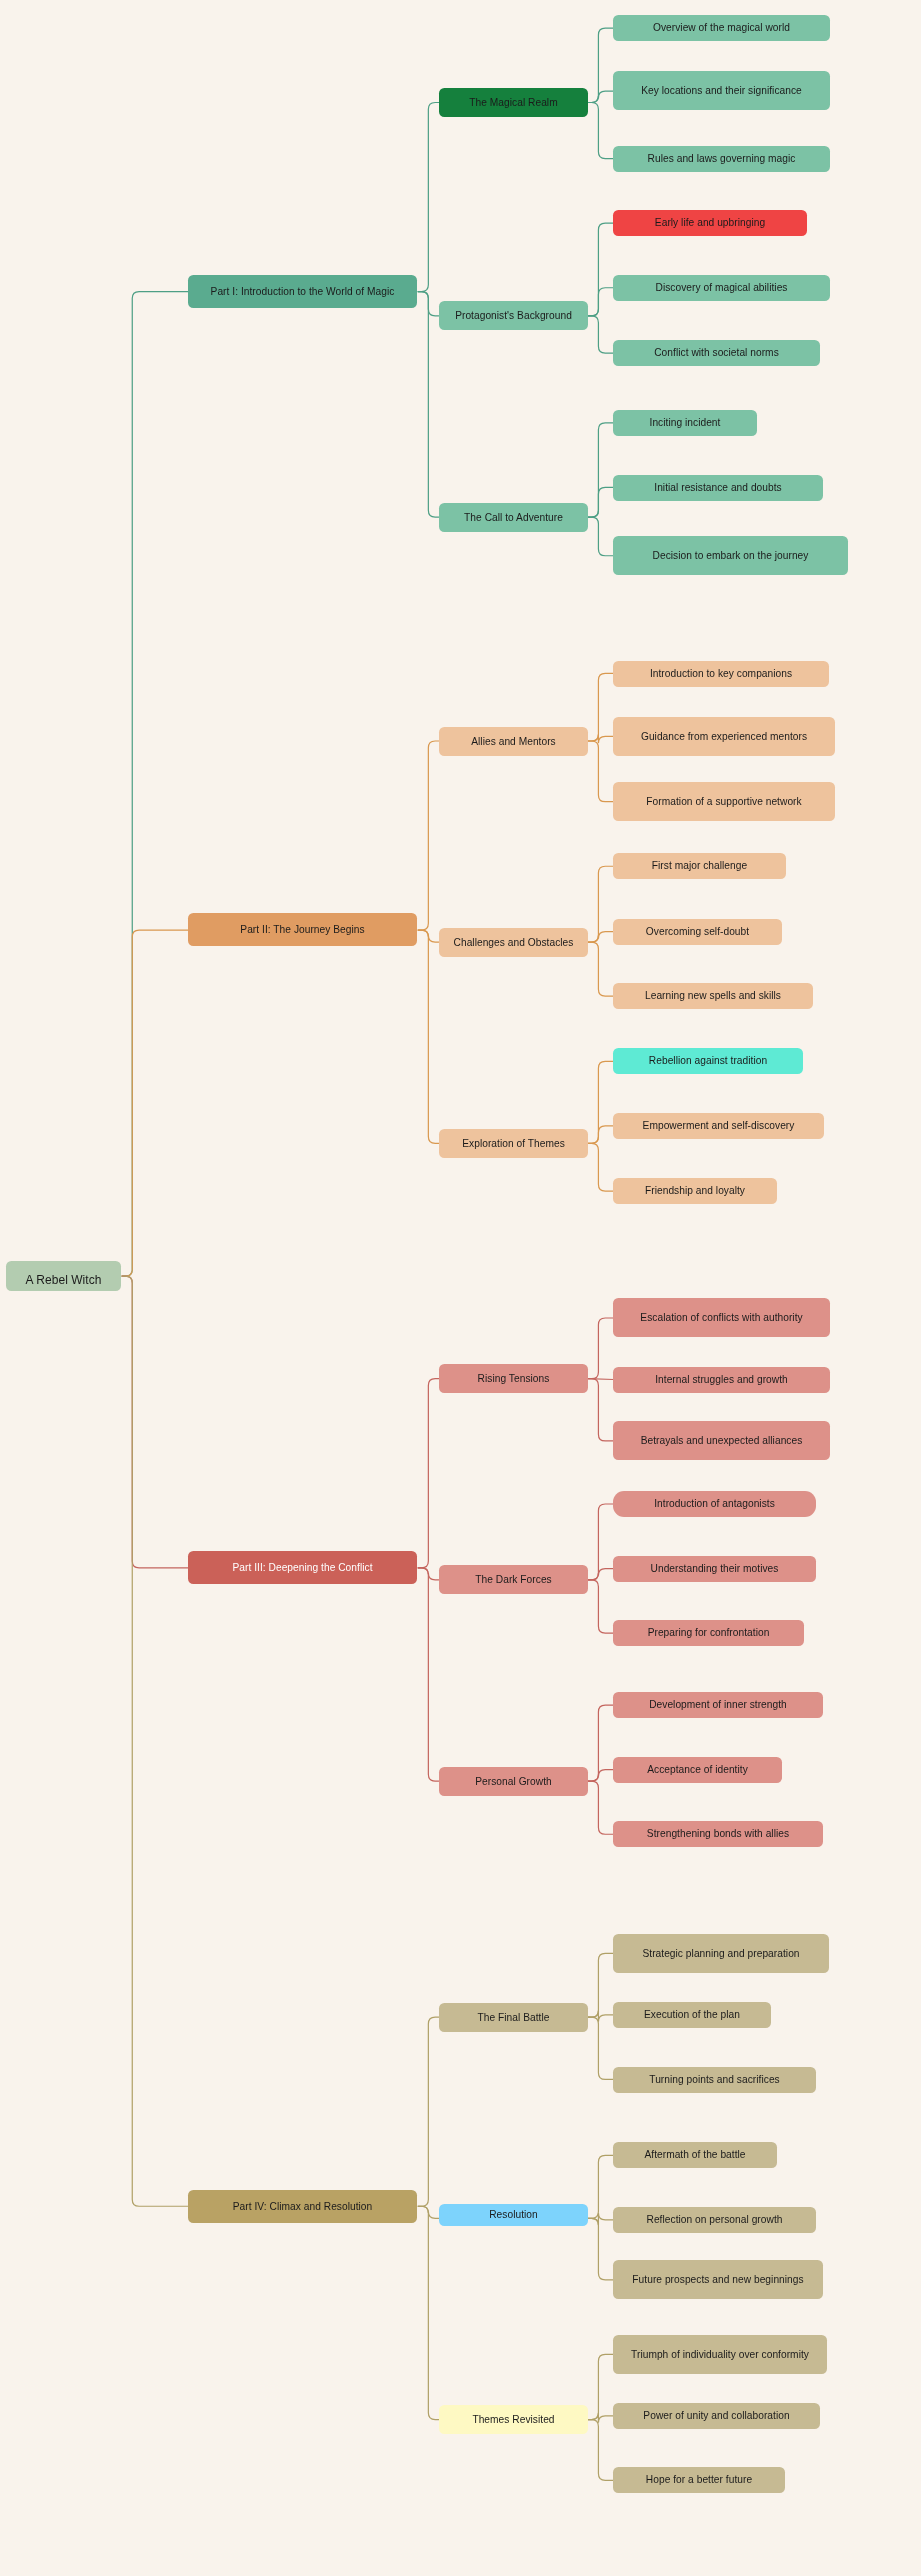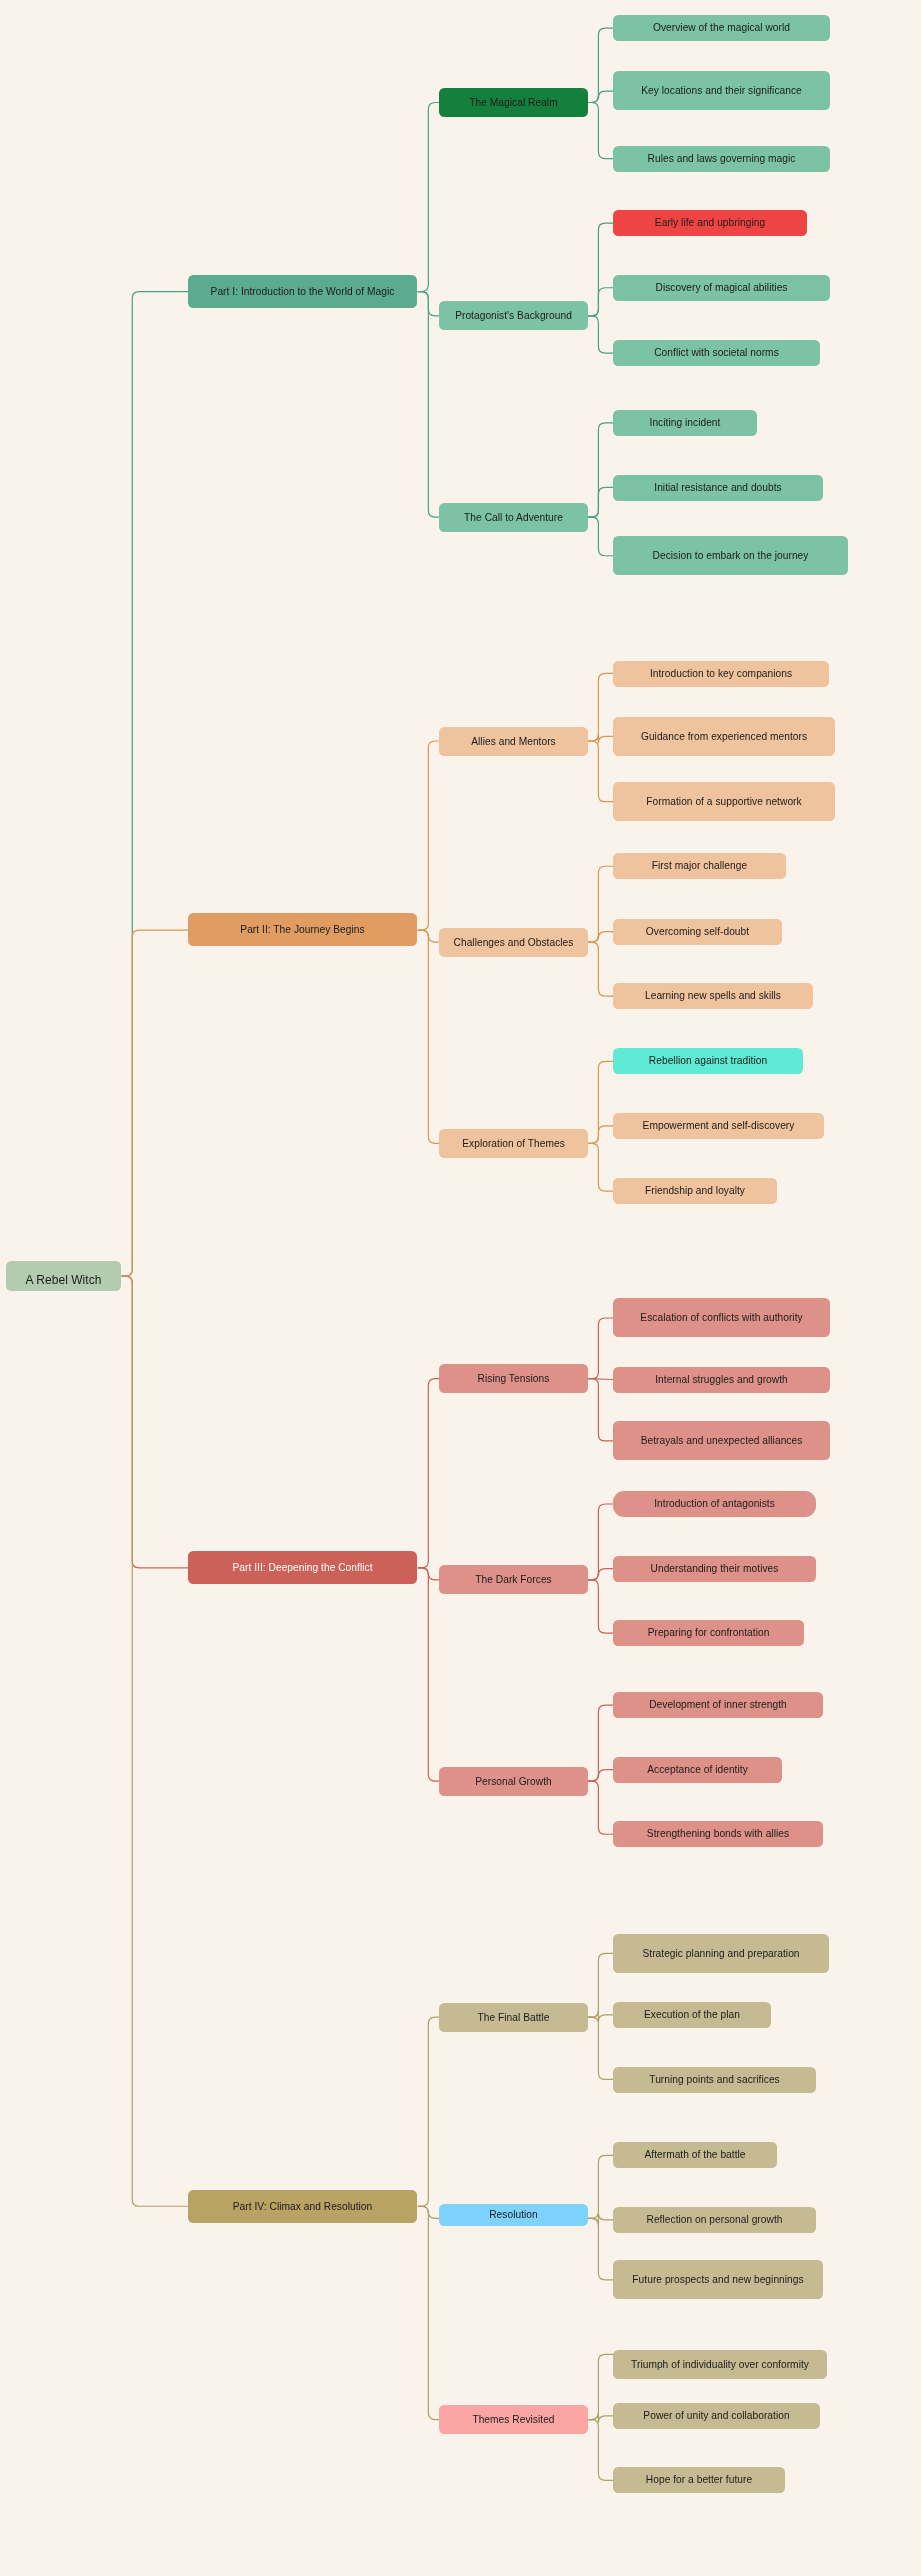--- a/index.html
+++ b/index.html
@@ -227,24 +227,24 @@
       </div>
       <div class="node" style="left: 613px; top: 2142px; width: 164px; height: 26px; background: rgb(198, 186, 147);">
         <span>Aftermath of the battle</span>
       </div>
       <div class="node" style="left: 613px; top: 2207px; width: 203px; height: 26px; background: rgb(198, 186, 147);">
         <span>Reflection on personal growth</span>
       </div>
       <div class="node" style="left: 613px; top: 2260px; width: 210px; height: 39px; background: rgb(198, 186, 147);">
         <span>Future prospects and new beginnings</span>
       </div>
-      <div class="node" style="left: 439px; top: 2405px; width: 149px; height: 29px; background: #fca5a5;">
+      <div class="node" style="left: 439px; top: 2405px; width: 149px; height: 29px; background: #fef9c3;">
         <span>Themes Revisited</span>
       </div>
-      <div class="node" style="left: 613px; top: 2335px; width: 214px; height: 29px; background: rgb(198, 186, 147); margin-top: 15px;">
+      <div class="node" style="left: 613px; top: 2335px; width: 214px; height: 39px; background: rgb(198, 186, 147);">
         <span>Triumph of individuality over conformity</span>
       </div>
       <div class="node" style="left: 613px; top: 2403px; width: 207px; height: 26px; background: rgb(198, 186, 147);">
         <span>Power of unity and collaboration</span>
       </div>
       <div class="node" style="left: 613px; top: 2467px; width: 172px; height: 26px; background: rgb(198, 186, 147);">
         <span>Hope for a better future</span>
       </div>
     </div>
 </div>

